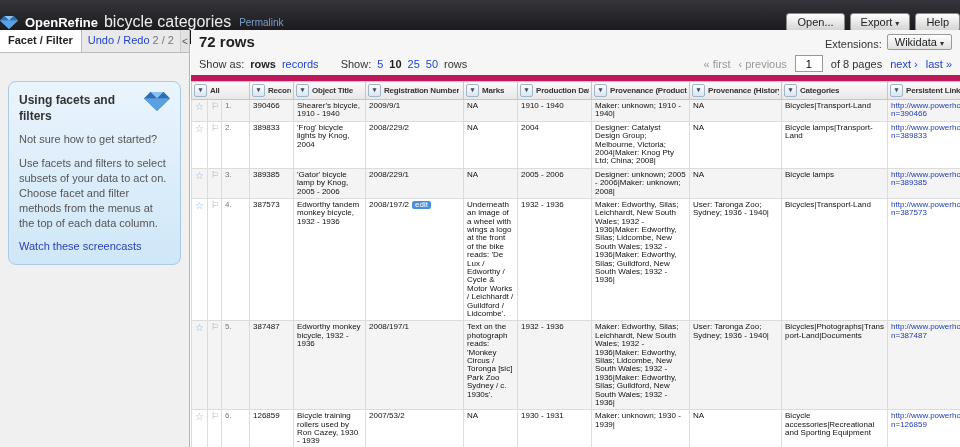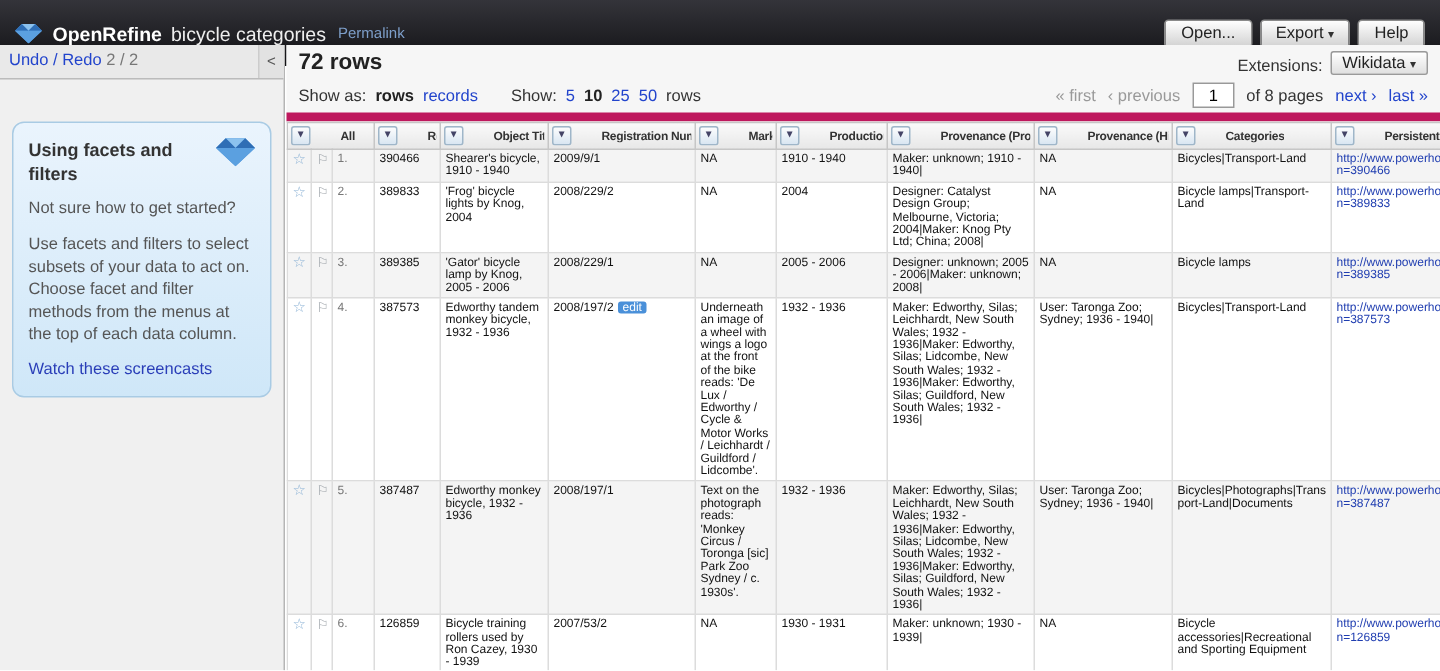--- a/index.html
+++ b/index.html
@@ -1,23 +1,23 @@
 <!DOCTYPE html>
 <html><head>
 <meta charset="utf-8">
 <style>
   html,body{margin:0;padding:0;}
   body{font-family:"Liberation Sans",sans-serif;background:#fff;}
   .screen{position:relative;width:960px;height:447px;overflow:hidden;background:#fff;}
 
   
-  .topbar{position:absolute;top:0;left:0;right:0;height:44px;background:linear-gradient(#34343a,#101013);display:flex;align-items:center;padding:0 10px;box-sizing:border-box;}
+  .topbar{position:absolute;top:0;left:0;right:0;height:44px;background:linear-gradient(#34343a,#101013);display:flex;align-items:center;padding:0 0;box-sizing:border-box;}
   .logo{display:flex;align-items:center;margin-right:7px;}
   .app-name{color:#fff;font-size:13px;font-weight:bold;margin-right:6px;}
-  .proj-name{color:#eee;font-size:13px;margin-right:8px;}
+  .proj-name{color:#eee;font-size:16px;margin-right:8px;}
   .permalink{color:#7d9ec9;font-size:10px;text-decoration:none;}
   .tb-right{margin-left:auto;display:flex;gap:5px;}
   .tb-btn{font-family:inherit;font-size:11px;color:#222;background:linear-gradient(#fefefe,#d2d2d2);border:1px solid #8a8a8a;border-radius:3px;padding:3px 10px;line-height:1;cursor:pointer;}
   .caret{font-size:8px;margin-left:3px;color:#333;}
 
   
   .sidebar{position:absolute;top:30px;left:0;width:190px;bottom:0;background:#f0f0f0;border-right:1px solid #b5b5b5;box-sizing:border-box;}
   .tabbar{height:22px;display:flex;align-items:stretch;background:#e9e9e9;border-bottom:1px solid #bbb;font-size:11px;}
   .tab-active{background:#fff;border-right:1px solid #bbb;padding:4px 8px;font-weight:bold;color:#222;cursor:pointer;white-space:nowrap;}
   .tab-link{padding:4px 6px;color:#2244cc;cursor:pointer;white-space:nowrap;}
@@ -41,21 +41,21 @@
   .sel{font-weight:bold;color:#222;}
   .sizes{display:flex;gap:6px;}
   .pager{margin-left:auto;display:flex;align-items:center;gap:8px;}
   .pg-disabled{color:#999;}
   .pg-input{width:26px;height:15px;border:1px solid #999;font-size:11px;text-align:center;padding:0;font-family:inherit;}
 
   
   .table-wrap{flex:1;overflow:hidden;background:#fff;}
   table{border-collapse:collapse;table-layout:fixed;width:780px;}
   th{background:linear-gradient(#fafafa,#e7e7e7);border:1px solid #c6c6c6;padding:2px 2px;text-align:left;vertical-align:top;font-weight:bold;color:#333;}
-  .thi{display:flex;gap:20px;align-items:center;overflow:hidden;}
+  .thi{display:flex;gap:3px;align-items:center;overflow:hidden;}
   .dd{flex:0 0 auto;display:inline-block;width:11px;height:11px;border:1px solid #9fb6c9;border-radius:2px;background:linear-gradient(#fdfdfd,#d9e6f2);font-size:7px;color:#446;text-align:center;line-height:10px;cursor:pointer;}
   .thl{font-size:8px;white-space:nowrap;overflow:hidden;letter-spacing:-0.2px;}
   td{border:1px solid #dcdcdc;padding:2px 3px;vertical-align:top;color:#111;font-size:8px;line-height:1.05;word-wrap:break-word;overflow:hidden;}
   tbody tr:nth-child(odd) td{background:#f4f4f4;}
   .c-star{text-align:center;color:#8fb4d6;font-size:10px;cursor:pointer;}
   .c-flag{text-align:center;color:#9aa0a6;font-size:9px;cursor:pointer;}
   .c-num{color:#777;}
   .cell-link{color:#1f3db0;text-decoration:none;word-break:break-all;}
   .edit-badge{display:none;background:#4a90d9;color:#fff;border-radius:2px;padding:0 3px;font-size:8px;margin-left:3px;}
   .edit-badge.show{display:inline-block;}
@@ -80,20 +80,21 @@
     <a class="permalink" href="#">Permalink</a>
     <span class="tb-right">
       <button class="tb-btn">Open...</button>
       <button class="tb-btn"><span>Export</span><span class="caret">▾</span></button>
       <button class="tb-btn">Help</button>
     </span>
   </div>
 
   <div class="sidebar">
     <div class="tabbar">
+      <span class="tab-active">Facet / Filter</span>
       <span class="tab-link"><span>Undo / Redo</span><span class="tab-count">2 / 2</span></span>
       <span class="collapse-btn">&lt;</span>
     </div>
     <div class="hintbox">
       <div class="hint-title-row">
         <span class="hint-title">Using facets and filters</span>
         <span>
           <svg width="26" height="19" viewBox="0 0 36 26">
             <polygon points="9,0 27,0 36,9 18,26 0,9" fill="#4a90d9"></polygon>
             <polygon points="9,0 27,0 18,9" fill="#8cc2ee"></polygon>

